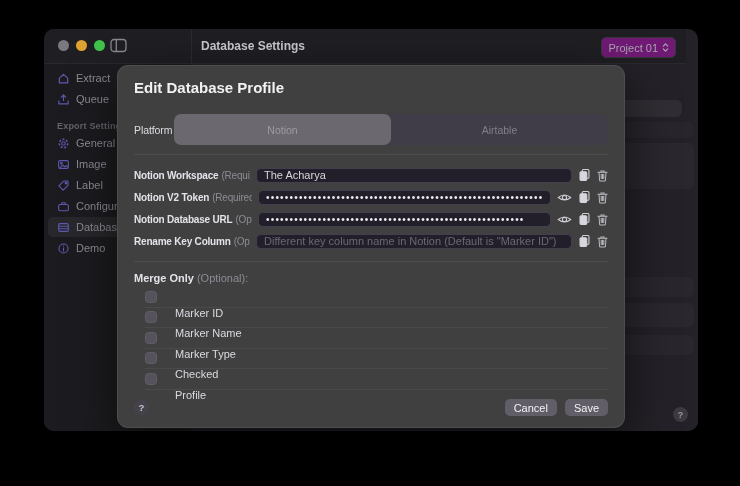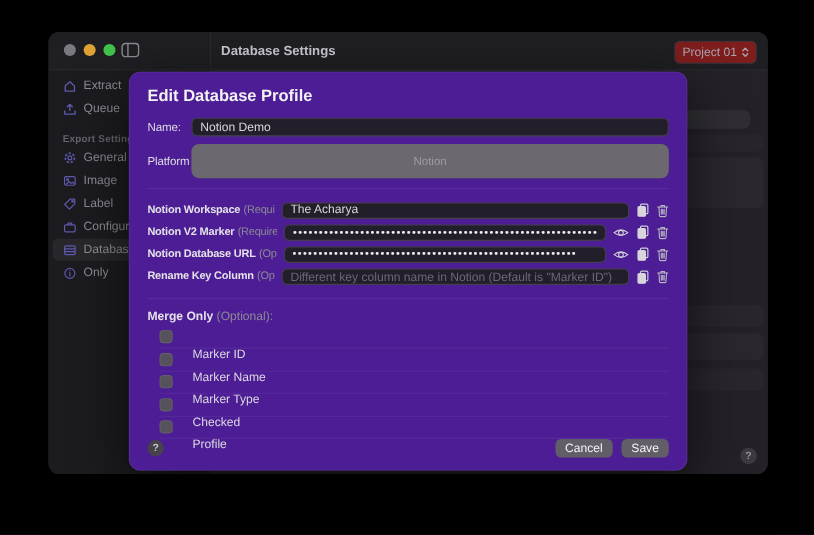--- a/index.html
+++ b/index.html
@@ -3,48 +3,48 @@
 <meta charset="utf-8">
 <style>
   html,body{margin:0;padding:0;background:#000;}
   body{width:740px;height:486px;position:relative;overflow:hidden;
        font-family:"Liberation Sans","DejaVu Sans",sans-serif;
        -webkit-font-smoothing:antialiased;color:#d8d6dc;}
   .window{position:absolute;left:44px;top:29px;width:654px;height:402px;
           background:#242128;border-radius:10px;overflow:hidden;
           box-shadow:0 10px 40px rgba(0,0,0,.8);}
   
-  .titlebar{position:absolute;left:0;top:0;right:0;height:34px;background:#1f1e22;
+  .titlebar{position:absolute;left:0;top:0;right:12px;height:34px;background:#1f1e22;
             border-bottom:1px solid rgba(255,255,255,.05);z-index:3;}
   .tb-div{position:absolute;left:147px;top:0;width:1px;height:34px;background:rgba(255,255,255,.06);}
   .lights{position:absolute;left:14px;top:11px;display:flex;gap:7px;}
   .light{width:11px;height:11px;border-radius:50%;}
   .panelbtn{position:absolute;left:66px;top:9px;width:17px;height:15px;color:#8a8890;}
   .tb-title{position:absolute;left:157px;top:0;height:34px;display:flex;align-items:center;
             font-size:12px;font-weight:700;color:#c9c7cd;}
   .proj{position:absolute;right:10px;top:8px;height:19px;display:flex;align-items:center;gap:4px;
-        padding:0 6px;background:#7f1d1d;border:1px solid #38363c;border-radius:5px;
+        padding:0 6px;background:#701a75;border:1px solid #38363c;border-radius:5px;
         font-size:11px;color:#a8a5ae;}
   
   .sidebar{position:absolute;left:0;top:34px;width:147px;bottom:0;background:#1c1b1f;
            padding-top:4px;box-sizing:border-box;z-index:2;}
   .sb-item{display:flex;align-items:center;height:20px;margin:1px 4px;padding-left:9px;
            border-radius:5px;gap:6px;white-space:nowrap;overflow:hidden;}
   .sb-item.sel{background:rgba(255,255,255,.055);}
   .sb-item .ic{width:13px;height:13px;flex:0 0 13px;color:#5d5aad;}
   .sb-item .lb{font-size:11px;color:#8e8b94;}
   .sb-sect{margin:12px 0 2px 13px;font-size:9px;color:#67646e;font-weight:700;letter-spacing:.2px;}
   
   .content{position:absolute;left:148px;top:34px;right:0;bottom:0;background:#242128;z-index:1;}
   .ghost{position:absolute;border-radius:6px;}
   .help-bubble{width:15px;height:15px;border-radius:50%;display:flex;align-items:center;
                justify-content:center;font-size:9.5px;font-weight:700;}
   .help-win{position:absolute;right:10px;bottom:9px;background:#3d3a42;color:#99969f;}
   
-  .modal{position:absolute;left:73px;top:36px;width:508px;height:363px;background:#4c1d95;
+  .modal{position:absolute;left:73px;top:36px;width:508px;height:363px;background:#404040;
          border:1px solid rgba(255,255,255,.07);border-radius:11px;box-sizing:border-box;
          box-shadow:0 18px 50px rgba(0,0,0,.6);z-index:5;
          display:flex;flex-direction:column;padding:13px 16px 11px;}
   .m-title{font-size:15px;font-weight:700;color:#f2f1f4;margin-bottom:11px;}
   .row{display:flex;align-items:center;}
   .lab-s{flex:0 0 40px;font-size:10.5px;color:#dedce2;letter-spacing:-.1px;}
   .tinput{height:15px;background:#231f2a;border:1px solid #443f4e;border-radius:5px;
           font-size:11px;color:#d8d6dc;padding:0 7px;outline:none;
           font-family:"Liberation Sans",sans-serif;}
   .tinput::placeholder{color:#6b6774;}
@@ -174,50 +174,49 @@
       <span class="lb">Databases</span>
     </div>
     <div class="sb-item">
       <span class="ic">
         <svg viewBox="0 0 14 14" width="13" height="13" fill="none" stroke="currentColor" stroke-width="1.2" stroke-linecap="round">
           <circle cx="7" cy="7" r="4.9"></circle>
             <line x1="7" y1="6.4" x2="7" y2="9.6"></line>
             <line x1="7" y1="4.4" x2="7" y2="4.5"></line>
         </svg>
         </span>
-      <span class="lb">Only</span>
+      <span class="lb">Demo</span>
     </div>
   </div>
 
   <div class="content">
     <div class="ghost" style="left:352px;top:37px;right:16px;height:17px;background:rgba(255,255,255,.06);"></div>
     <div class="ghost" style="left:352px;top:59px;right:4px;height:16px;background:rgba(255,255,255,.02);"></div>
     <div class="ghost" style="left:352px;top:80px;right:4px;height:46px;background:rgba(255,255,255,.03);"></div>
     <div class="ghost" style="left:352px;top:214px;right:4px;height:20px;background:rgba(255,255,255,.022);"></div>
     <div class="ghost" style="left:352px;top:240px;right:4px;height:24px;background:rgba(255,255,255,.03);"></div>
     <div class="ghost" style="left:352px;top:272px;right:4px;height:20px;background:rgba(255,255,255,.025);"></div>
     <div class="help-bubble help-win">
       <span>?</span>
     </div>
   </div>
 
   <div class="modal">
     <div class="m-title">Edit Database Profile</div>
 
-    <div class="row">
-      <span class="lab-s">Name:</span>
-      <input class="tinput grow" value="Notion Demo" style="">
-    </div>
 
     <div class="row" style="margin-top:7px;">
       <span class="lab-s">Platform</span>
       <div class="seg">
         <div class="seg-btn sel">
           <span>Notion</span>
         </div>
+        <div class="seg-btn">
+          <span>Airtable</span>
+        </div>
       </div>
     </div>
 
     <div class="hr"></div>
 
     <div class="frow">
       <span class="flab"><span class="fl">Notion Workspace</span><span class="fq">(Required):</span></span>
       <input class="tinput fin w-wide" value="The Acharya" style="">
       <span class="ibtn">
         <svg viewBox="0 0 14 15" width="13" height="14" fill="none" stroke="#cfcdd4" stroke-width="1.2">
@@ -229,21 +228,21 @@
         <svg viewBox="0 0 12 14" width="11" height="13" fill="none" stroke="#b9b7be" stroke-width="1.1" stroke-linecap="round">
           <path d="M1 3.4 H11"></path>
             <path d="M4.3 3.4 V2 H7.7 V3.4"></path>
           <path d="M2.2 3.4 l.6 8.6 a1 1 0 0 0 1 .9 h4.4 a1 1 0 0 0 1-.9 l.6-8.6"></path>
           <path d="M4.6 5.6 v4.8 M6 5.6 v4.8 M7.4 5.6 v4.8"></path>
         </svg>
         </span>
     </div>
 
     <div class="frow">
-      <span class="flab"><span class="fl">Notion V2 Marker</span><span class="fq">(Required):</span></span>
+      <span class="flab"><span class="fl">Notion V2 Token</span><span class="fq">(Required):</span></span>
       <input class="tinput fin w-mask" value="••••••••••••••••••••••••••••••••••••••••••••••••••••••••••••••••••••••" style="">
       <span class="ibtn">
         <svg viewBox="0 0 16 12" width="15" height="11" fill="none" stroke="#cfcdd4" stroke-width="1.1">
           <path d="M1.2 6 Q8 .4 14.8 6 Q8 11.6 1.2 6 Z"></path>
             <circle cx="8" cy="6" r="2.3"></circle>
         </svg>
         </span>
       <span class="ibtn">
         <svg viewBox="0 0 14 15" width="13" height="14" fill="none" stroke="#cfcdd4" stroke-width="1.2">
           <rect x="4.6" y="1.6" width="7.2" height="9.4" rx="1.2"></rect>

